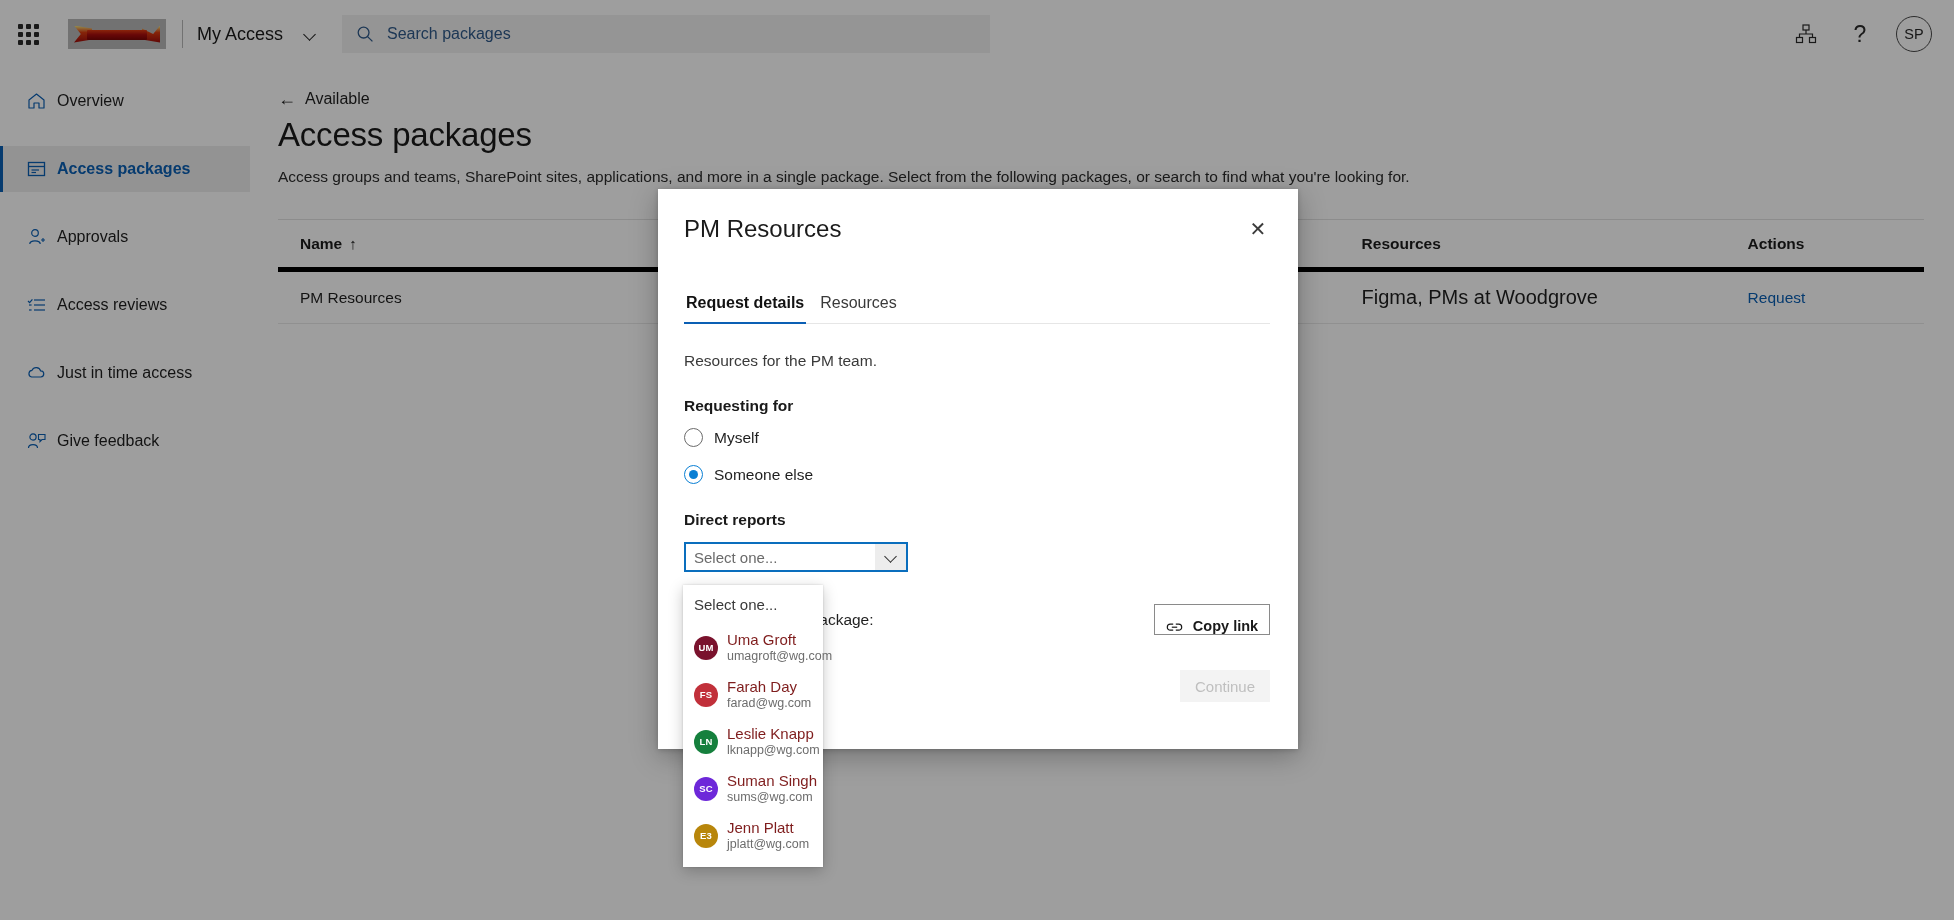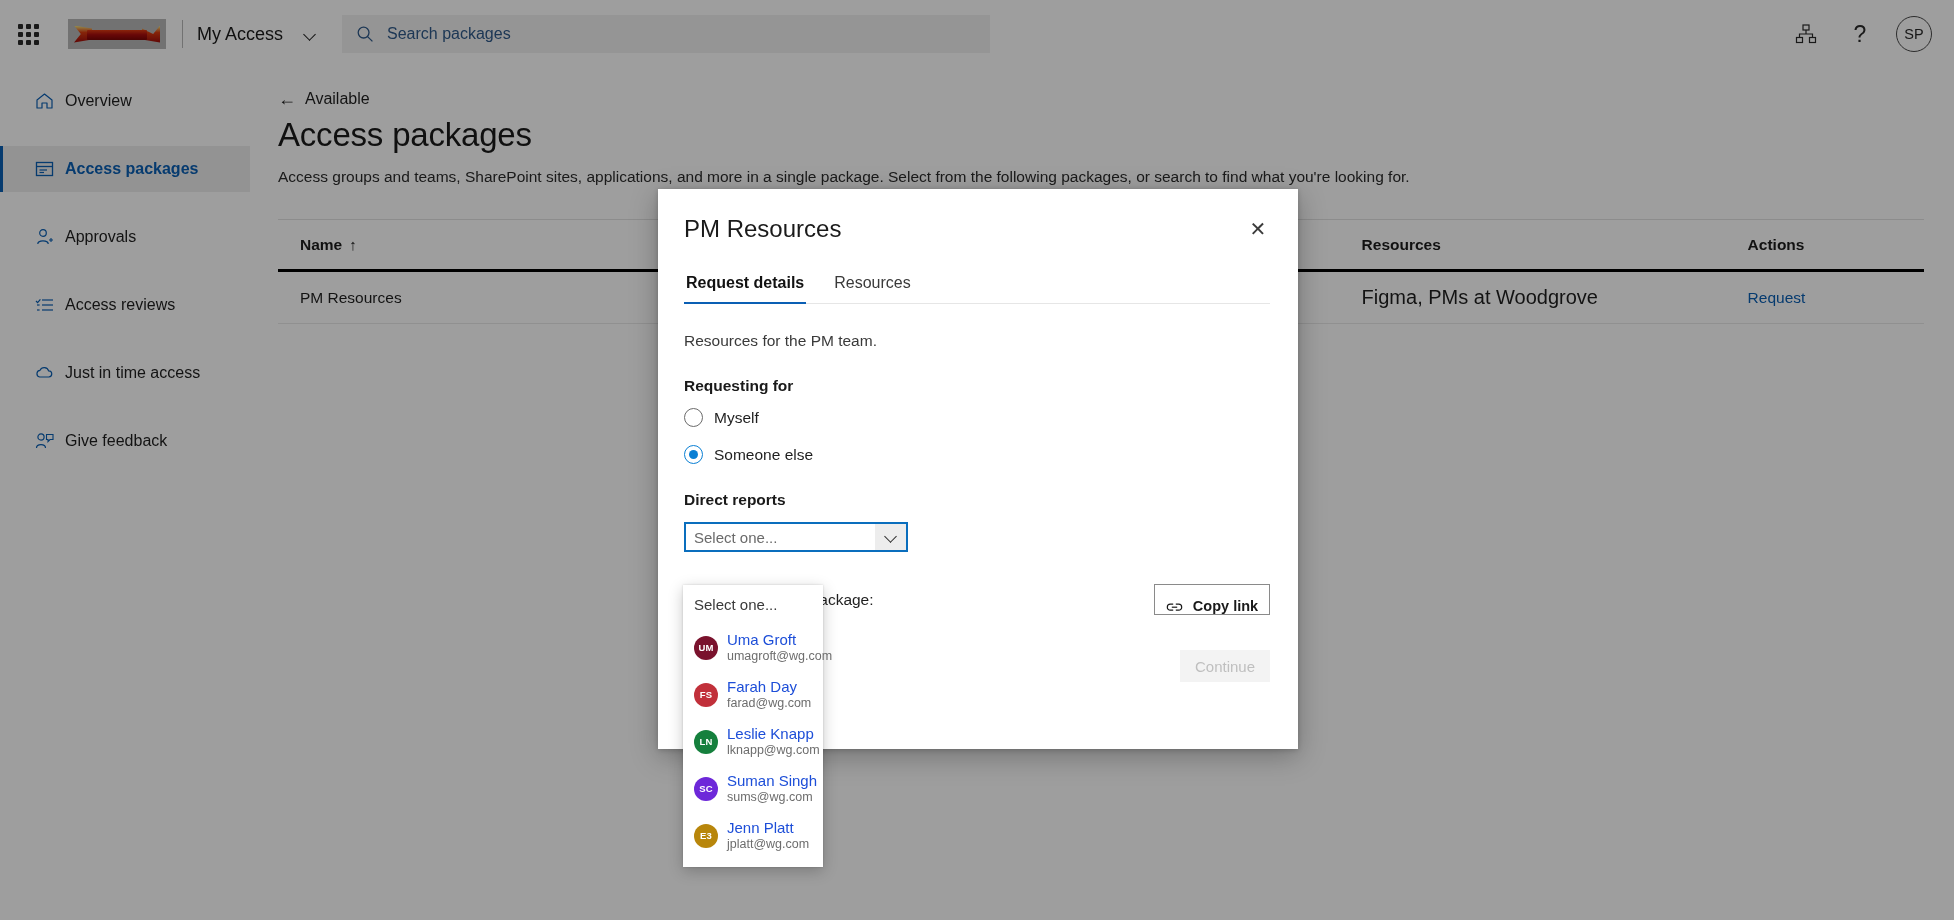--- a/index.html
+++ b/index.html
@@ -122,21 +122,21 @@
     position: absolute; top: 68px; left: 0;
     width: 250px; height: 852px;
     background: #ffffff;
     padding-top: 10px;
     z-index: 5;
   }
   .nav-item {
     position: relative;
     height: 46px;
     display: flex; align-items: center;
-    padding-left: 34px;
+    padding-left: 26px;
     gap: 11px;
     font-size: 16px; color: #1f1f1f;
     cursor: pointer;
     margin-bottom: 22px;
   }
   .nav-item .nav-ico { width: 20px; height: 20px; flex: none; display:flex; align-items:center; justify-content:center; }
   .nav-item.selected {
     background: #ededed;
     color: #0a5fb4;
     font-weight: bold;
@@ -168,21 +168,21 @@
 
   .table-wrap {
     margin-top: 33px;
     border-top: 1px solid #e2e2e2;
   }
   .tbl-head, .tbl-row {
     display: flex; align-items: center;
     height: 52px;
     padding: 0 22px;
   }
-  .tbl-head { border-bottom: 3px solid #000000; }
+  .tbl-head { border-bottom: 5px solid #000000; }
   .tbl-row { border-bottom: 1px solid #e8e8e8; }
   .col-name { width: 1100px; font-size: 15.5px; color: #1f1f1f; }
   .col-res  { width: 400px; font-size: 20px; color: #1f1f1f; }
   .col-act  { width: 160px; font-size: 15.5px; color: #1f1f1f; }
   .tbl-head .col-name, .tbl-head .col-res, .tbl-head .col-act {
     font-weight: bold; font-size: 15.5px; color: #1c1c1c;
   }
   .sort-arrow { margin-left: 7px; font-size: 15px; font-weight: normal; }
   .link { color: #0a5fb4; cursor: pointer; }
 
@@ -200,22 +200,22 @@
     display: flex; align-items: flex-start; justify-content: space-between;
   }
   .modal-title { font-size: 24px; color: #1a1a1a; font-weight: normal; }
   .modal-close {
     width: 32px; height: 32px;
     display: flex; align-items: center; justify-content: center;
     font-size: 20px; color: #3b3b3b; cursor: pointer;
     margin-right: -4px; margin-top: -2px;
   }
   .tabs {
-    display: flex; gap: 26px;
-    margin-top: 25px;
+    display: flex; gap: 12px;
+    margin-top: 45px;
     border-bottom: 1px solid #e6e6e6;
   }
   .tab {
     font-size: 16px; color: #3a3a3a;
     padding: 4px 2px 11px 2px;
     cursor: pointer; position: relative;
   }
   .tab.active { color: #121212; font-weight: bold; }
   .tab.active::after {
     content: ""; position: absolute;
@@ -289,21 +289,21 @@
     height: 47px;
   }
   .dd-avatar {
     width: 24px; height: 24px; border-radius: 50%;
     flex: none;
     display: flex; align-items: center; justify-content: center;
     font-size: 9.5px; font-weight: bold; color: #ffffff;
     letter-spacing: 0.2px;
   }
   .dd-text { display: flex; flex-direction: column; line-height: 1.22; white-space: nowrap; }
-  .dd-name { font-size: 15px; color: #1d4ed8; }
+  .dd-name { font-size: 15px; color: #7f1d1d; }
   .dd-mail { font-size: 12.5px; color: #6d6d6d; }
 
   
   .share-row {
     display: flex; align-items: center;
     margin-top: 32px;
   }
   .share-text { font-size: 15.5px; color: #1f1f1f; }
   .copy-btn {
     margin-left: auto;

